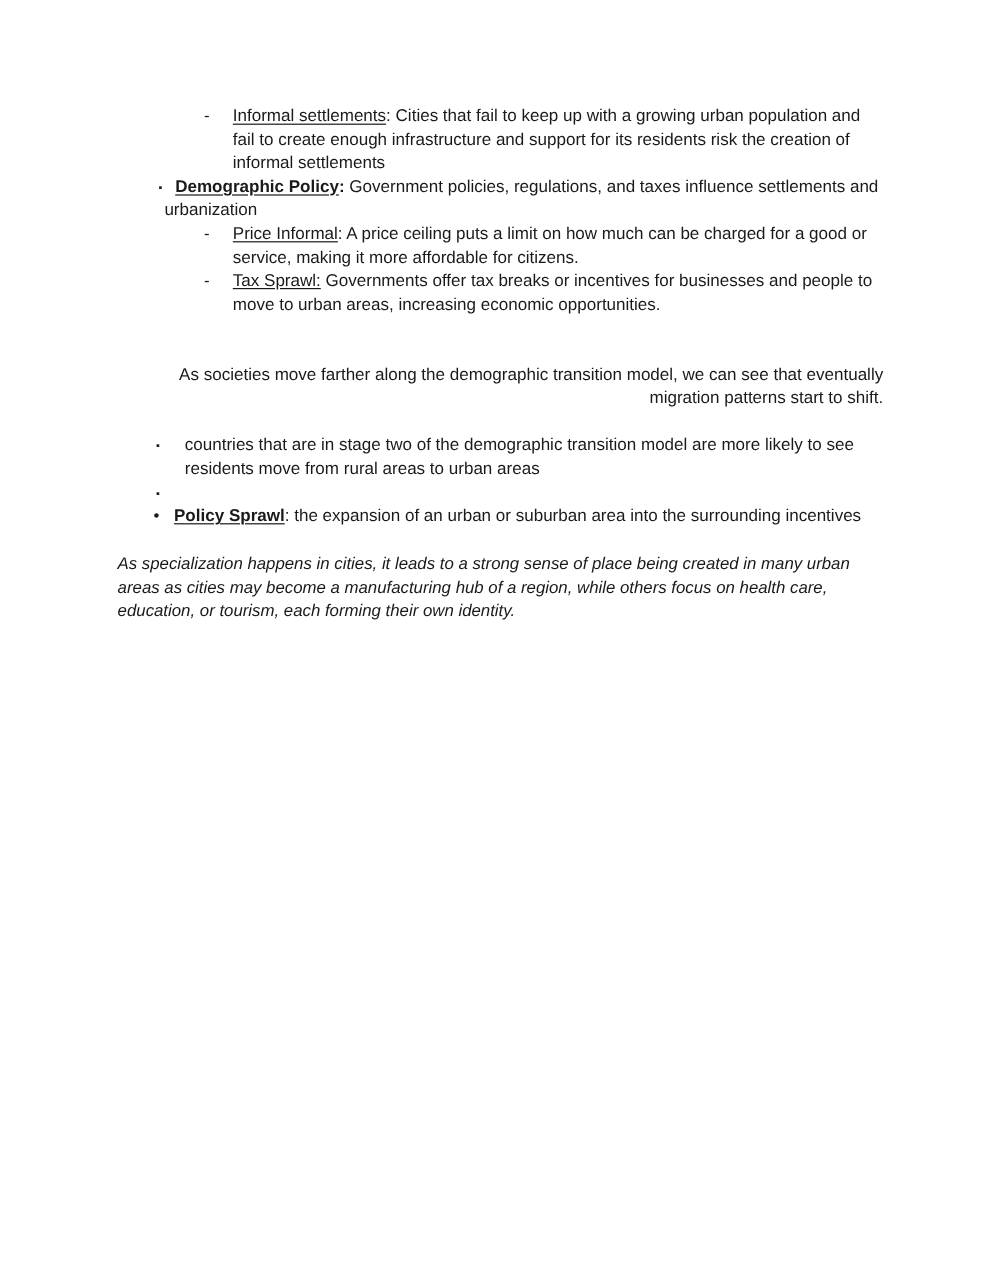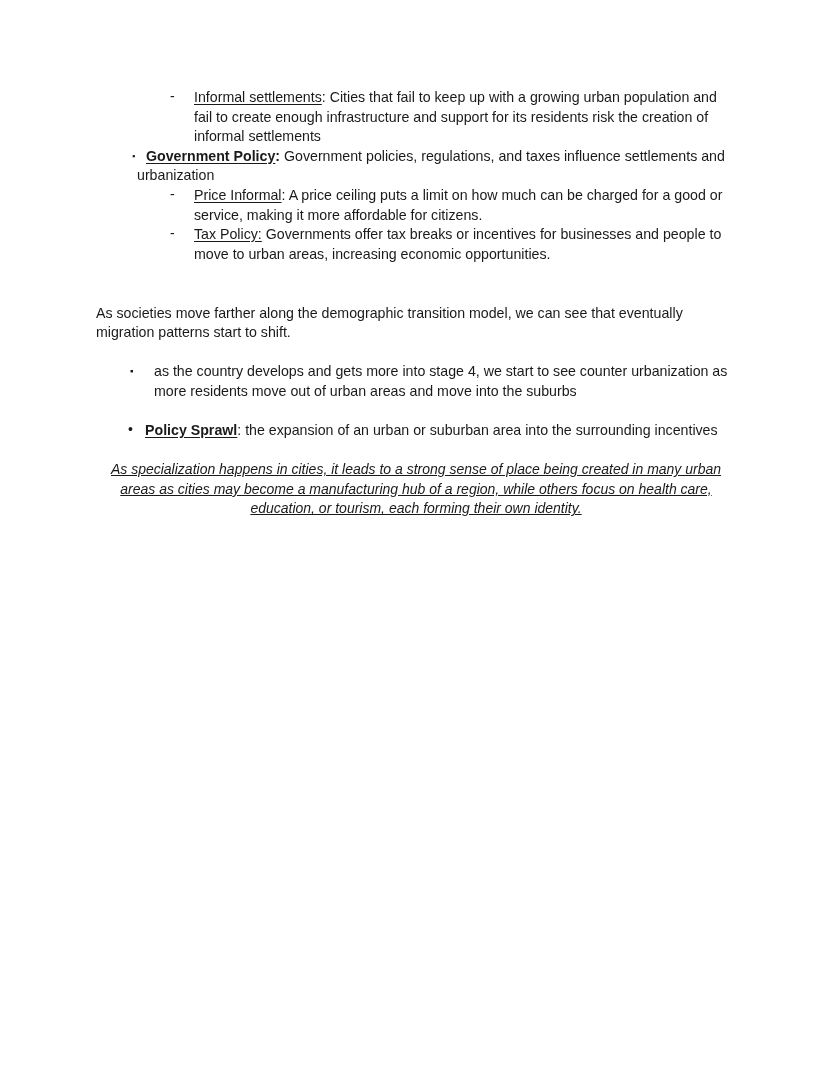--- a/index.html
+++ b/index.html
@@ -31,21 +31,21 @@
     left: 96px;
     top: 88px;
     width: 640px;
   }
 
   
   .para {
     font-size: 14.2px;
     line-height: 19.6px;
     margin: 0;
-    text-align: left;
+    text-align: right;
   }
 
   .spacer-line {
     height: 19.6px;
   }
 
   .heading {
     font-size: 13.6px;
     line-height: 19.6px;
     font-weight: bold;
@@ -135,65 +135,64 @@
   }
   .colon-bold {
     font-weight: bold;
   }
 
   
   .closing {
     font-size: 14px;
     line-height: 19.6px;
     font-style: italic;
-    text-align: center;
+    text-align: left;
     margin: 0;
     padding: 0 2px;
-    text-decoration: underline;
   }
 </style>
 </head>
 <body>
 
 <div class="page">
   <div class="content">
 
     <p class="li li-dash">
       <span class="marker dash">-</span><span class="term-u">Informal settlements</span><span>:</span><span> Cities that fail to keep up with a growing urban population and fail to create enough infrastructure and support for its residents risk the creation of informal settlements</span>
     </p>
 
     <p class="li li-sq1 hang-short">
-      <span class="marker square">▪</span><span class="term-bu">Government Policy</span><span class="colon-bold">:</span><span> Government policies, regulations, and taxes influence settlements and urbanization</span>
+      <span class="marker square">▪</span><span class="term-bu">Demographic Policy</span><span class="colon-bold">:</span><span> Government policies, regulations, and taxes influence settlements and urbanization</span>
     </p>
 
     <p class="li li-dash">
       <span class="marker dash">-</span><span class="term-u">Price Informal</span><span>:</span><span> A price ceiling puts a limit on how much can be charged for a good or service, making it more affordable for citizens.</span>
     </p>
 
     <p class="li li-dash">
-      <span class="marker dash">-</span><span class="term-u">Tax Policy:</span><span> Governments offer tax breaks or incentives for businesses and people to move to urban areas, increasing economic opportunities.</span>
+      <span class="marker dash">-</span><span class="term-u">Tax Sprawl:</span><span> Governments offer tax breaks or incentives for businesses and people to move to urban areas, increasing economic opportunities.</span>
     </p>
 
     <div class="spacer-line"></div>
 
 
     <div class="spacer-line"></div>
 
     <p class="para">As societies move farther along the demographic transition model, we can see that eventually migration patterns start to shift.</p>
 
     <div class="spacer-line"></div>
+
+    <p class="li li-sq2">
+      <span class="marker square">▪</span><span>countries that are in stage two of the demographic transition model are more likely to see residents move from rural areas to urban areas</span>
+    </p>
 
     <p class="li li-sq2">
       <span class="marker square">▪</span>
     </p>
 
-    <p class="li li-sq2">
-      <span class="marker square">▪</span><span>as the country develops and gets more into stage 4, we start to see counter urbanization as more residents move out of urban areas and move into the suburbs</span>
-    </p>
-
     <div class="spacer-line"></div>
 
     <p class="li li-round">
       <span class="marker round">•</span><span class="term-bu">Policy Sprawl</span><span>:</span><span> the expansion of an urban or suburban area into the surrounding incentives</span>
     </p>
 
     <div class="spacer-line"></div>
 
     <p class="closing">As specialization happens in cities, it leads to a strong sense of place being created in many urban areas as cities may become a manufacturing hub of a region, while others focus on health care, education, or tourism, each forming their own identity.</p>
 

